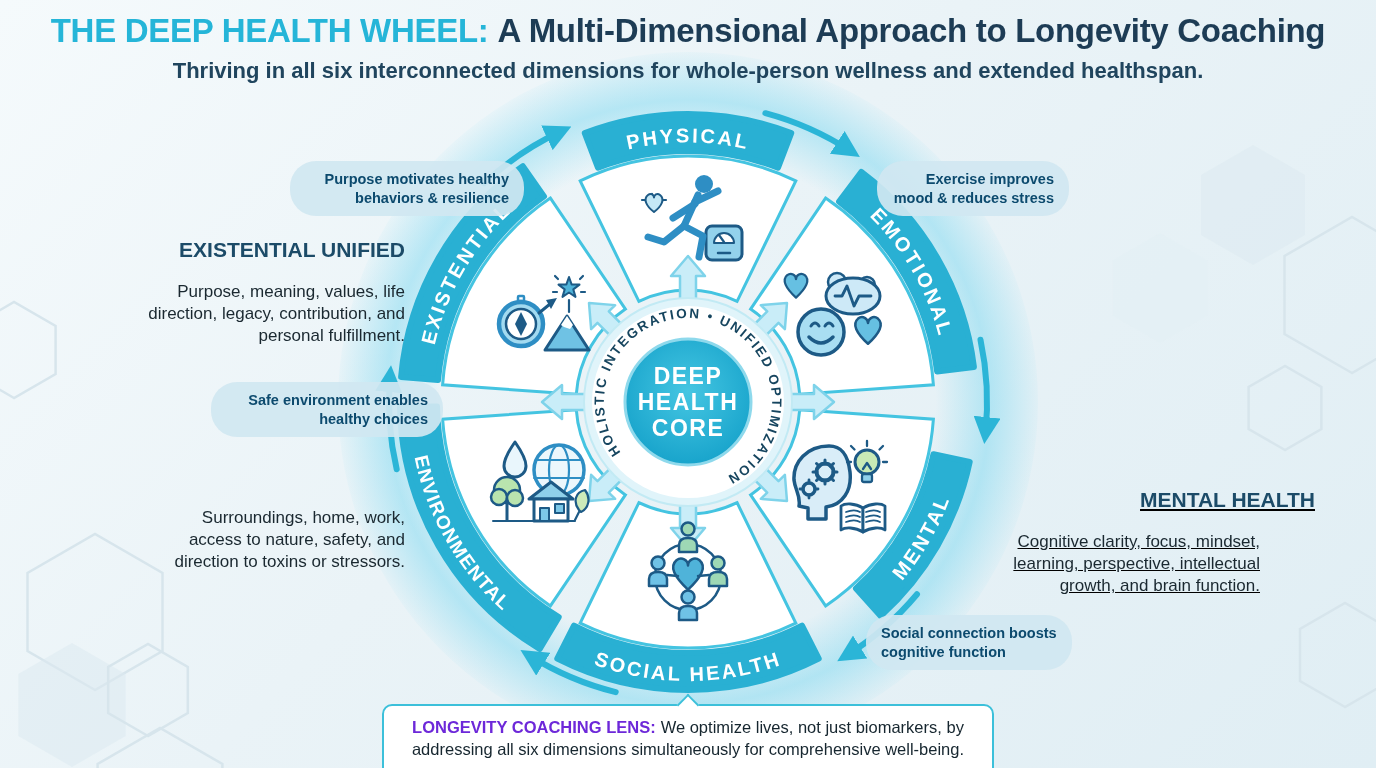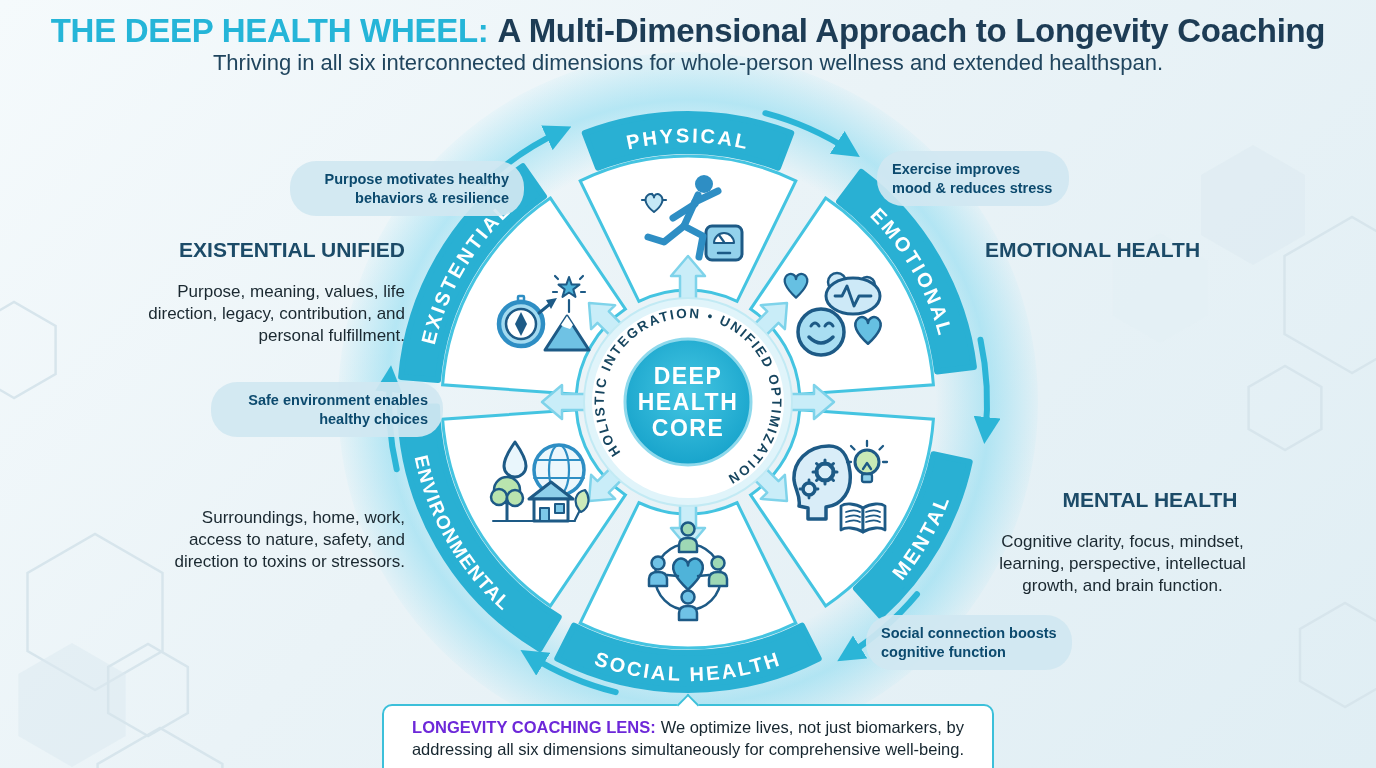--- a/index.html
+++ b/index.html
@@ -11,52 +11,52 @@
   
   #bg-hex{position:absolute;left:0;top:0;z-index:0;pointer-events:none;}
   .hex-s{fill:none;stroke:#d7e5ec;stroke-width:2.5;}
   .hex-f{fill:#dde9f0;opacity:.55;}
   .hex-f2{fill:#e3eff4;opacity:.65;}
   
   .header{position:absolute;left:0;top:12px;width:1376px;text-align:center;z-index:3;}
   .title{font-size:33px;font-weight:800;color:#1d3c55;letter-spacing:-0.3px;}
   .title-hl{color:var(--accent,#25b5d8);}
   .title-rest{margin-left:9px;}
-  .subtitle{font-size:22px;font-weight:400;color:#20455e;}
+  .subtitle{margin-top:8px;font-size:22px;font-weight:700;color:#20455e;}
   
   .wheel-glow{position:absolute;left:338px;top:52px;width:700px;height:700px;border-radius:50%;z-index:1;
     background:radial-gradient(circle, rgba(125,216,240,0) 50%, rgba(125,216,240,0.5) 61%, rgba(125,216,240,0) 72%);}
   #wheel{position:absolute;left:368px;top:82px;z-index:2;}
   #wheel text{font-family:"Liberation Sans","DejaVu Sans",sans-serif;}
   .wedge{fill:#ffffff;stroke:#44c4e1;stroke-width:3;}
   .hub-arrow{fill:#c9edf8;stroke:#7ed3ea;stroke-width:2.5;stroke-linejoin:round;}
   .band{fill:#29b0d3;stroke:#29b0d3;stroke-width:6;stroke-linejoin:round;}
   .banner-text{font-size:20px;font-weight:700;fill:#ffffff;letter-spacing:2.5px;}
   .banner-text-long{font-size:19px;font-weight:700;fill:#ffffff;letter-spacing:1.3px;}
   .rim-arrow{fill:none;stroke:#2bb5d7;stroke-width:6;stroke-linecap:round;}
   .ring-text{font-size:13.5px;font-weight:700;fill:#16455f;letter-spacing:2px;}
   .core-text{font-size:23px;font-weight:700;fill:#ffffff;letter-spacing:1.5px;text-anchor:middle;}
   
   .callout{position:absolute;z-index:3;background:rgba(208,231,241,0.92);border-radius:26px;
     padding:9px 15px;font-size:14.5px;font-weight:600;color:#0c4a6e;line-height:1.28;}
   .co-purpose{left:290px;top:161px;width:204px;text-align:right;}
-  .co-exercise{left:877px;top:151px;width:162px;text-align:left;}
+  .co-exercise{left:877px;top:161px;width:162px;text-align:right;}
   .co-safe{left:211px;top:382px;width:202px;text-align:right;}
   .co-social{left:866px;top:615px;width:176px;text-align:left;}
   
   .dim{position:absolute;z-index:3;}
   .dim-title{font-size:21px;font-weight:700;color:#1c4b68;}
   .dim-desc{font-size:17px;font-weight:500;color:#1a2830;line-height:1.3;margin-top:19px;}
   .dim-existential{left:60px;top:238px;width:345px;text-align:right;}
   .dim-existential .dim-desc{width:285px;margin-left:auto;}
   .dim-environmental{left:60px;top:488px;width:345px;text-align:right;}
   .dim-environmental .dim-desc{width:252px;margin-left:auto;}
   .dim-emotional{left:985px;top:238px;width:330px;text-align:left;}
   .dim-emotional .dim-desc{width:305px;}
-  .dim-mental{left:985px;top:488px;width:330px;text-align:center;}
+  .dim-mental{left:985px;top:488px;width:330px;text-align:right;text-decoration:underline;}
   .dim-mental .dim-desc{width:275px;}
   
   .bottom-strip{position:absolute;left:50%;transform:translateX(-50%);top:765px;width:600px;height:3px;
     background:#117d9e;z-index:3;}
   .footer-box{position:absolute;left:50%;transform:translateX(-50%);top:704px;width:568px;z-index:4;
     background:#ffffff;border:2px solid #3cc0da;border-radius:10px;padding:11px 20px 16px;
     text-align:center;font-size:16.5px;line-height:1.32;color:#16262f;font-weight:500;}
   .footer-box::before{content:'';position:absolute;top:-9px;left:50%;margin-left:-8px;width:14px;height:14px;
     background:#ffffff;border-left:2px solid #3cc0da;border-top:2px solid #3cc0da;transform:rotate(45deg);}
   .footer-label{font-weight:800;color:#6d28d9;}
@@ -270,21 +270,20 @@
 <div class="callout co-purpose">Purpose motivates healthy behaviors &amp; resilience</div>
 <div class="callout co-exercise">Exercise improves mood &amp; reduces stress</div>
 <div class="callout co-safe">Safe environment enables healthy choices</div>
 <div class="callout co-social">Social connection boosts cognitive function</div>
 
 <div class="dim dim-existential">
   <div class="dim-title">EXISTENTIAL UNIFIED</div>
   <div class="dim-desc">Purpose, meaning, values, life direction, legacy, contribution, and personal fulfillment.</div>
 </div>
 <div class="dim dim-emotional">
-  <div class="dim-title">EMOTIONAL HEALTH</div>
 </div>
 <div class="dim dim-environmental">
   <div class="dim-desc">Surroundings, home, work, access to nature, safety, and direction to toxins or stressors.</div>
 </div>
 <div class="dim dim-mental">
   <div class="dim-title">MENTAL HEALTH</div>
   <div class="dim-desc">Cognitive clarity, focus, mindset, learning, perspective, intellectual growth, and brain function.</div>
 </div>
 
 <div class="bottom-strip"></div>

